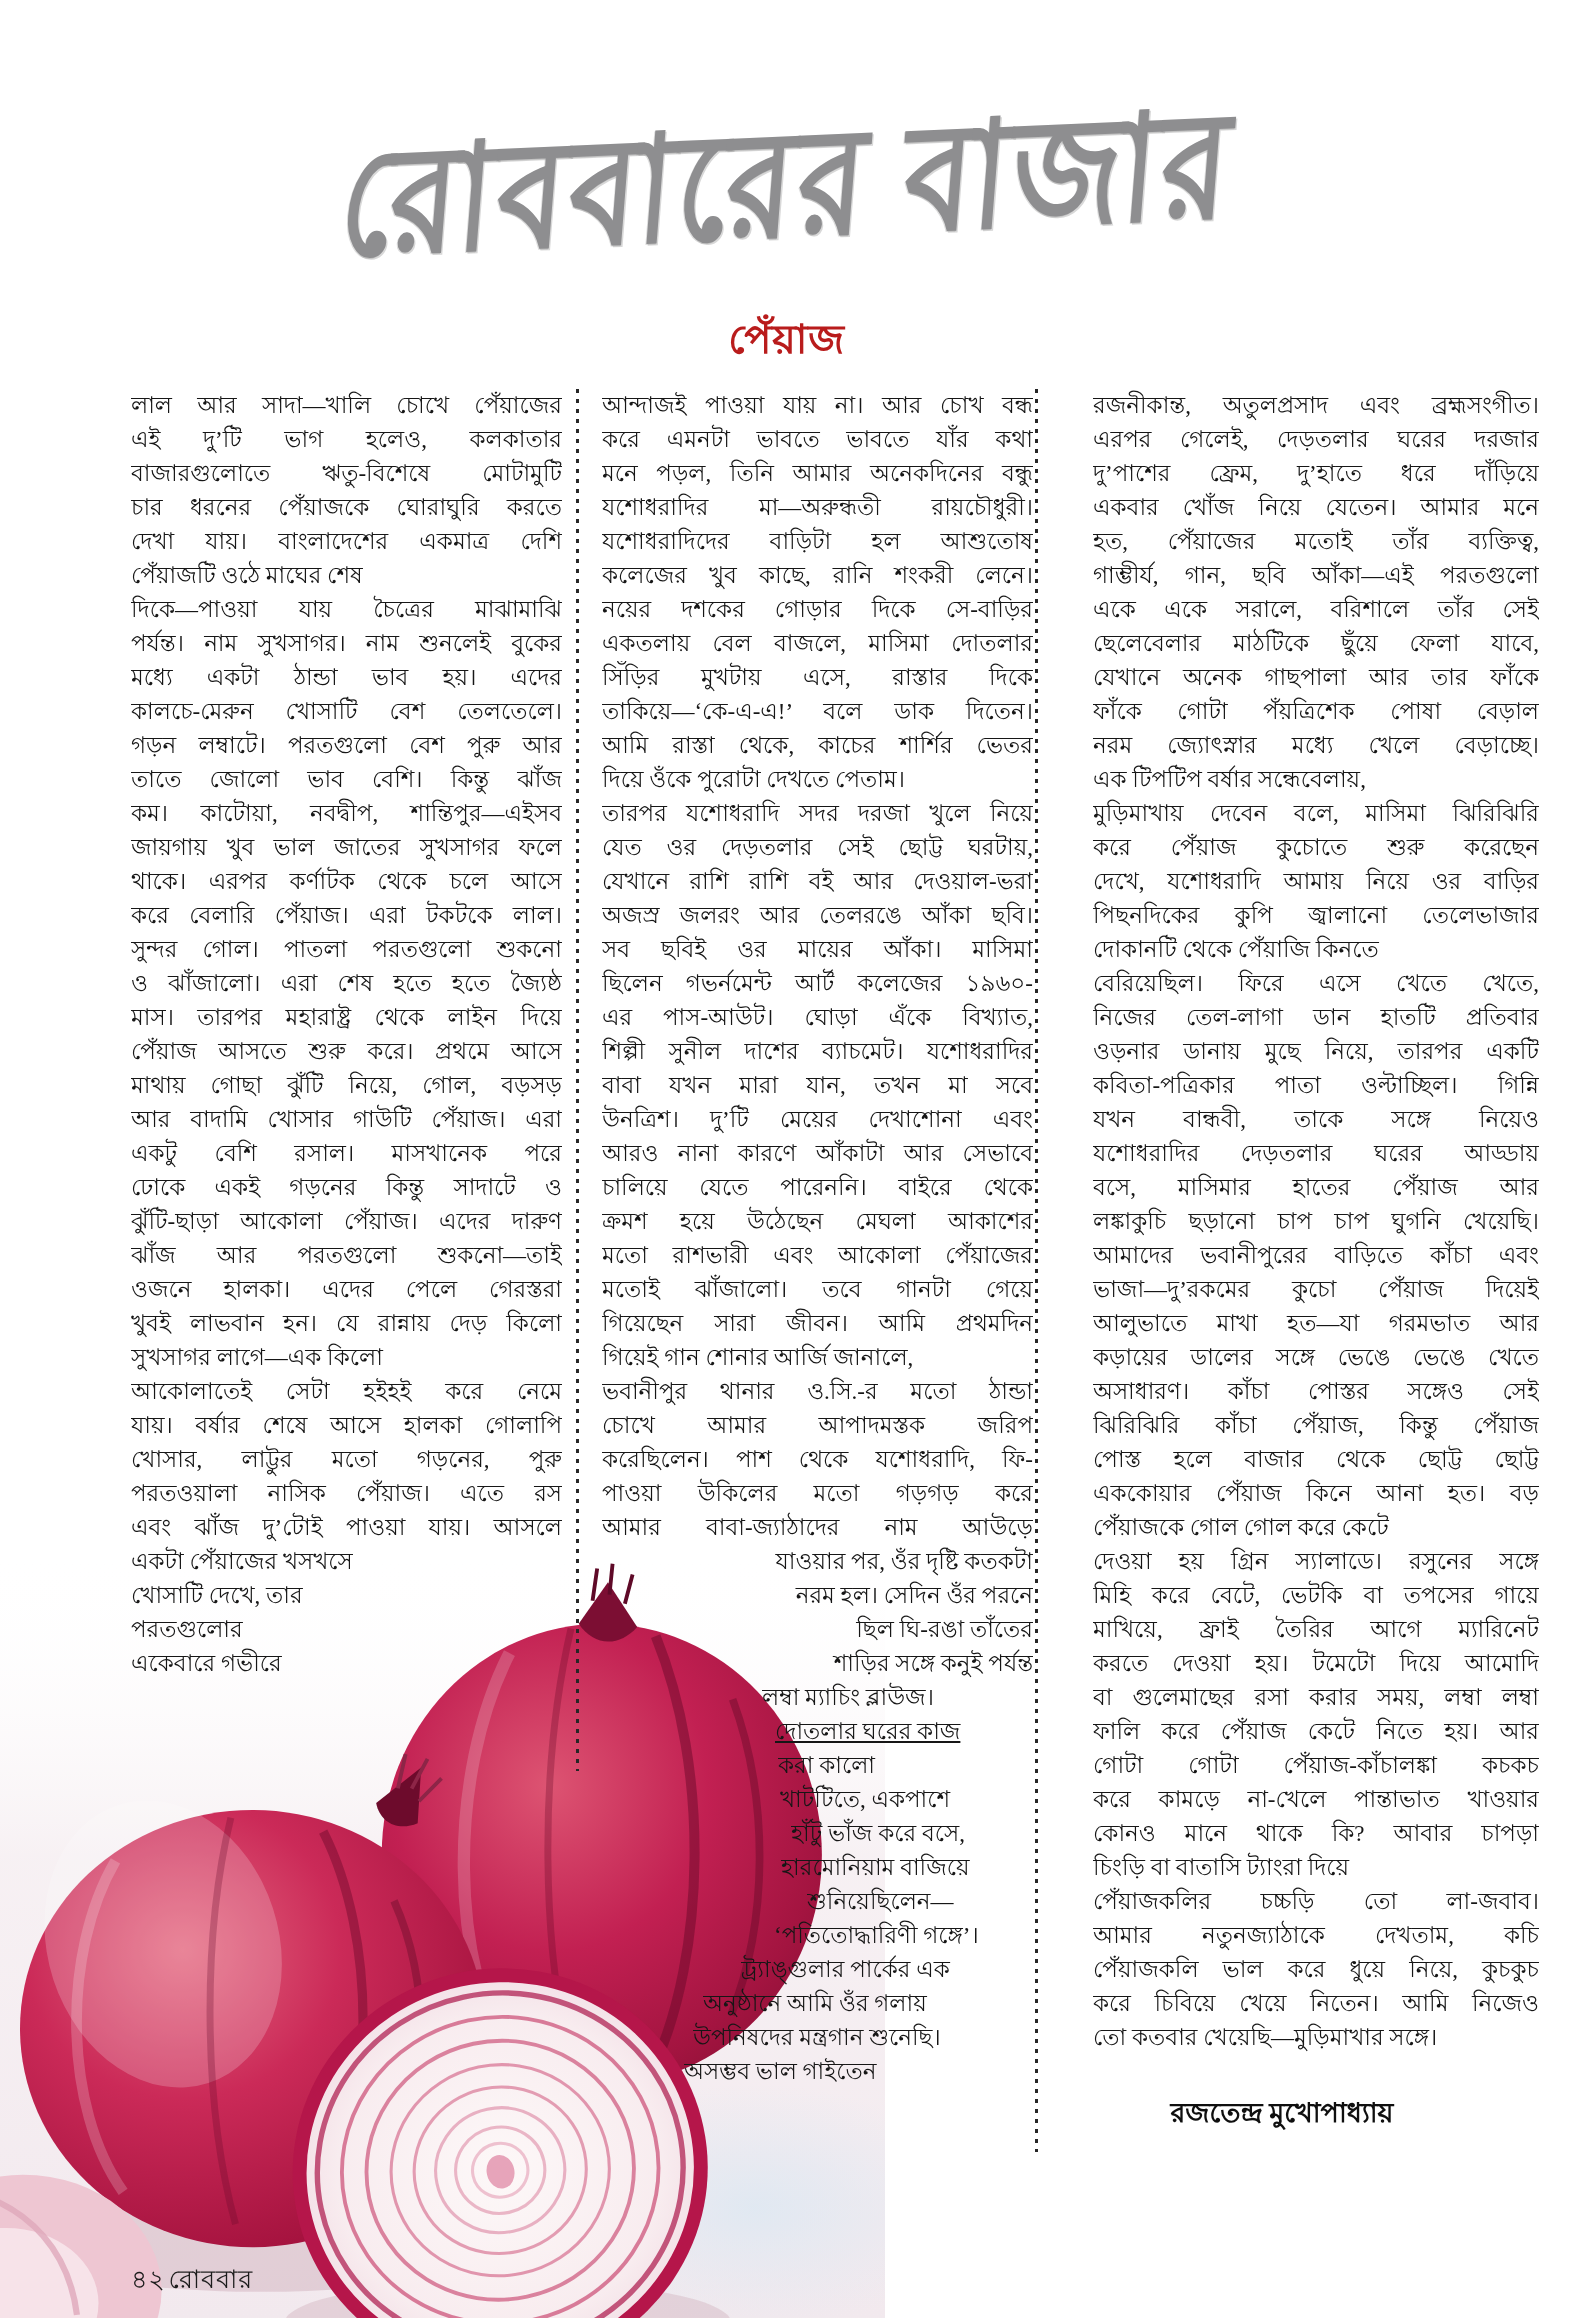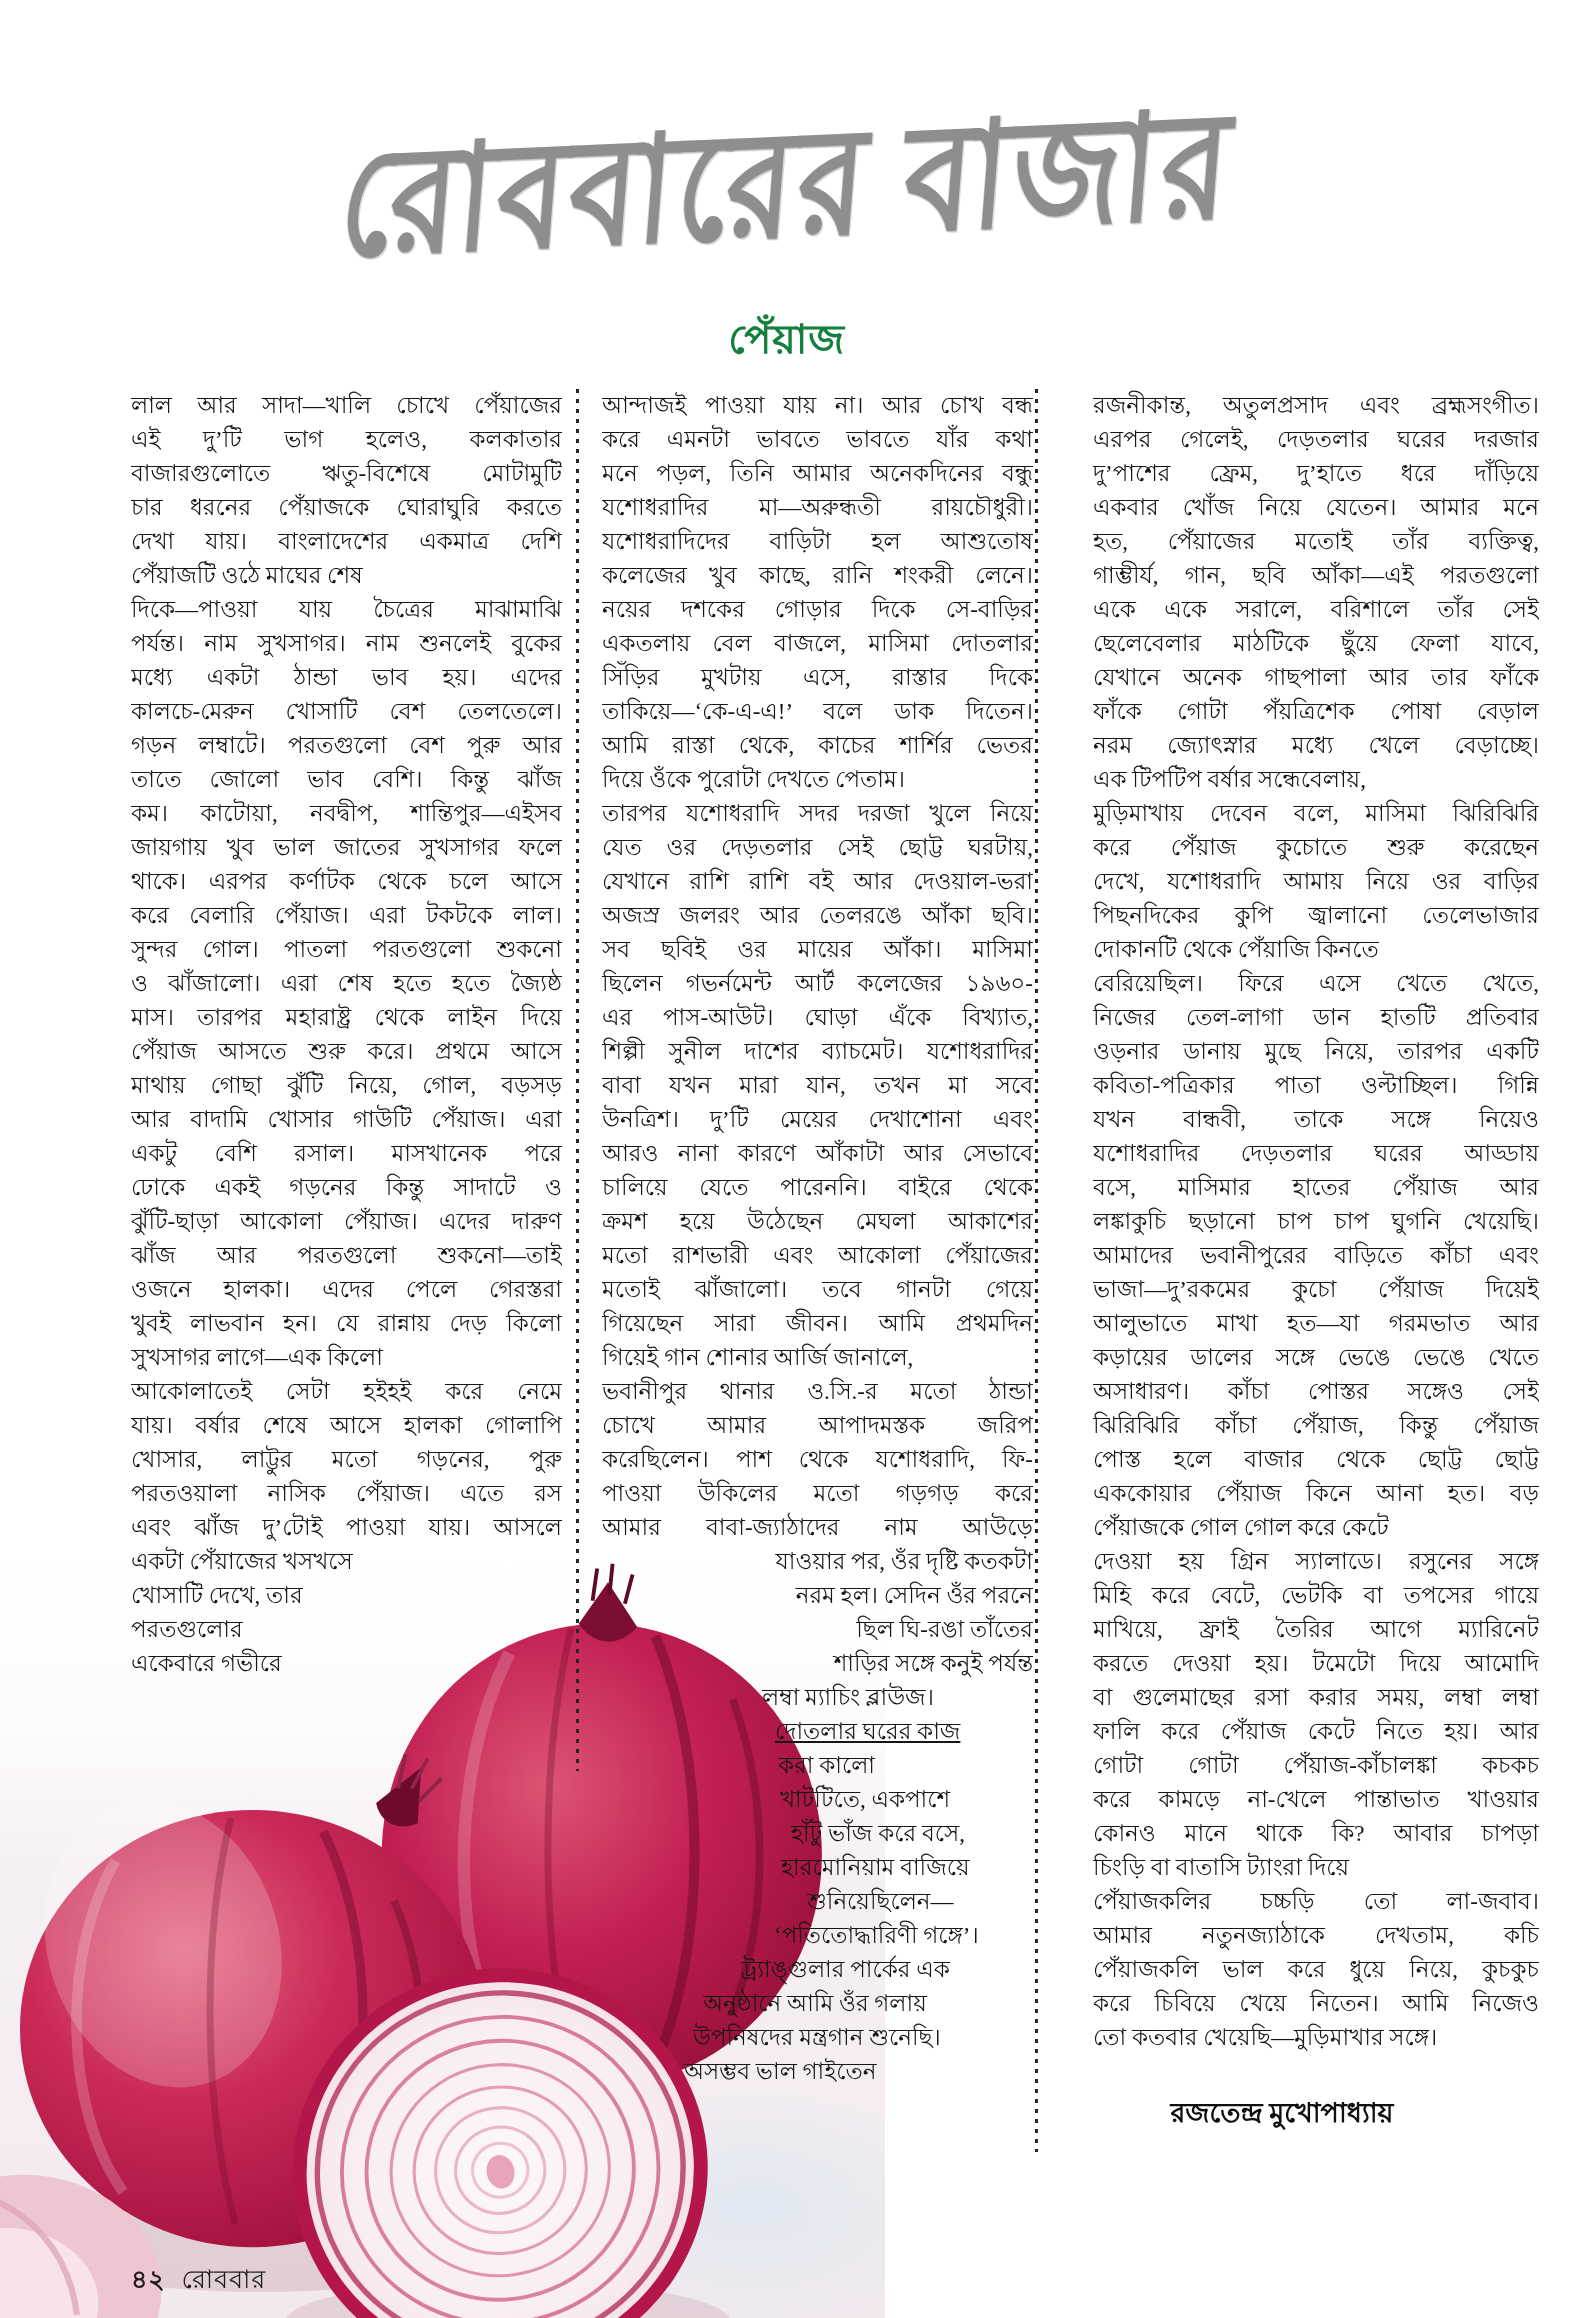--- a/index.html
+++ b/index.html
@@ -10,21 +10,21 @@
   
   #masthead{
     position:absolute;top:91px;left:0;width:100%;text-align:center;
     font-size:122px;font-weight:bold;color:#8e8e90;
     transform:rotate(-2.5deg) skewX(-7deg) scaleY(1.22);
     transform-origin:center;letter-spacing:4.6px;white-space:nowrap;
     text-shadow:1.5px 1.5px 0 rgba(142,142,144,.35), -0.8px 0.8px 0 rgba(142,142,144,.3);
   }
   #article-title{
     position:absolute;top:308px;left:0;width:100%;text-align:center;
-    font-size:40px;font-weight:bold;color:#15803d;letter-spacing:0.8px;
+    font-size:40px;font-weight:bold;color:#b91c1c;letter-spacing:0.8px;
   }
   .column{position:absolute;top:389px;z-index:3;}
   #col-1{left:131px;width:431px;}
   #col-2{left:602px;width:431px;}
   #col-3{left:1059px;width:446px;margin-left:34px;}
   .line{
     display:block;height:34px;line-height:34px;font-size:23px;
     overflow:hidden;white-space:nowrap;text-align:left;color:#161616;
   }
   .line.just{white-space:normal;text-align:justify;text-align-last:justify;}
@@ -36,21 +36,21 @@
   #divider-1{left:576px;top:389px;height:1382px;}
   #divider-2{left:1035px;top:389px;height:1763px;}
   #author-byline{
     position:absolute;left:1059px;width:446px;top:2092px;z-index:3;
     text-align:center;font-size:27px;font-weight:bold;color:#0f0f0f;
   }
   #footer{
     position:absolute;left:131px;top:2260px;z-index:4;
     font-size:25.4px;color:#1c1c1c;letter-spacing:0.8px;
   }
-  #footer .pgnum{font-weight:bold;margin-right:16px;}
+  #footer .pgnum{font-weight:normal;margin-right:3px;}
   #onion-photo{position:absolute;left:0;top:1553px;z-index:1;}
 </style>
 </head>
 <body>
 
 <div id="page">
 
   <div id="masthead">রোববারের বাজার</div>
 
   <div id="article-title">পেঁয়াজ</div>

